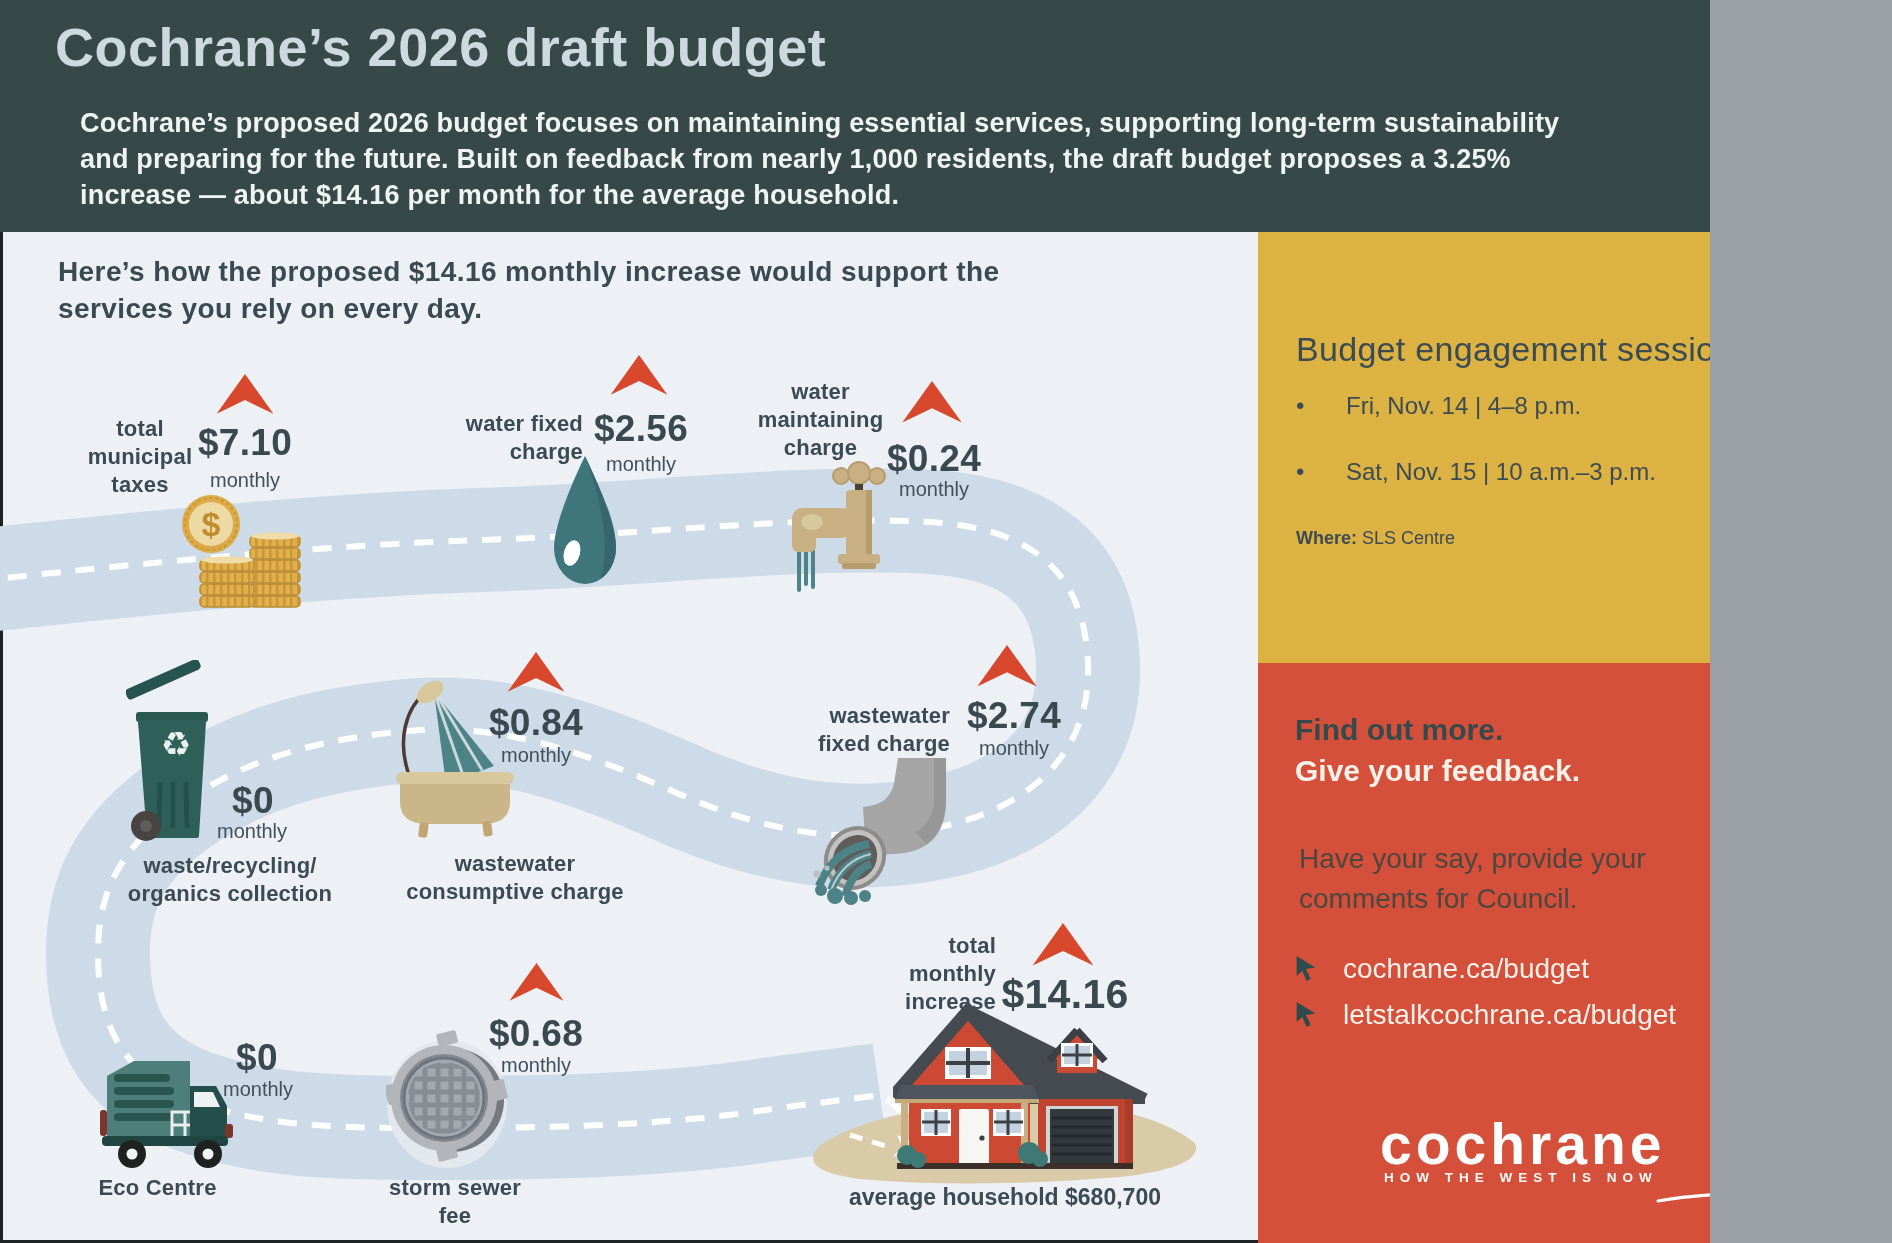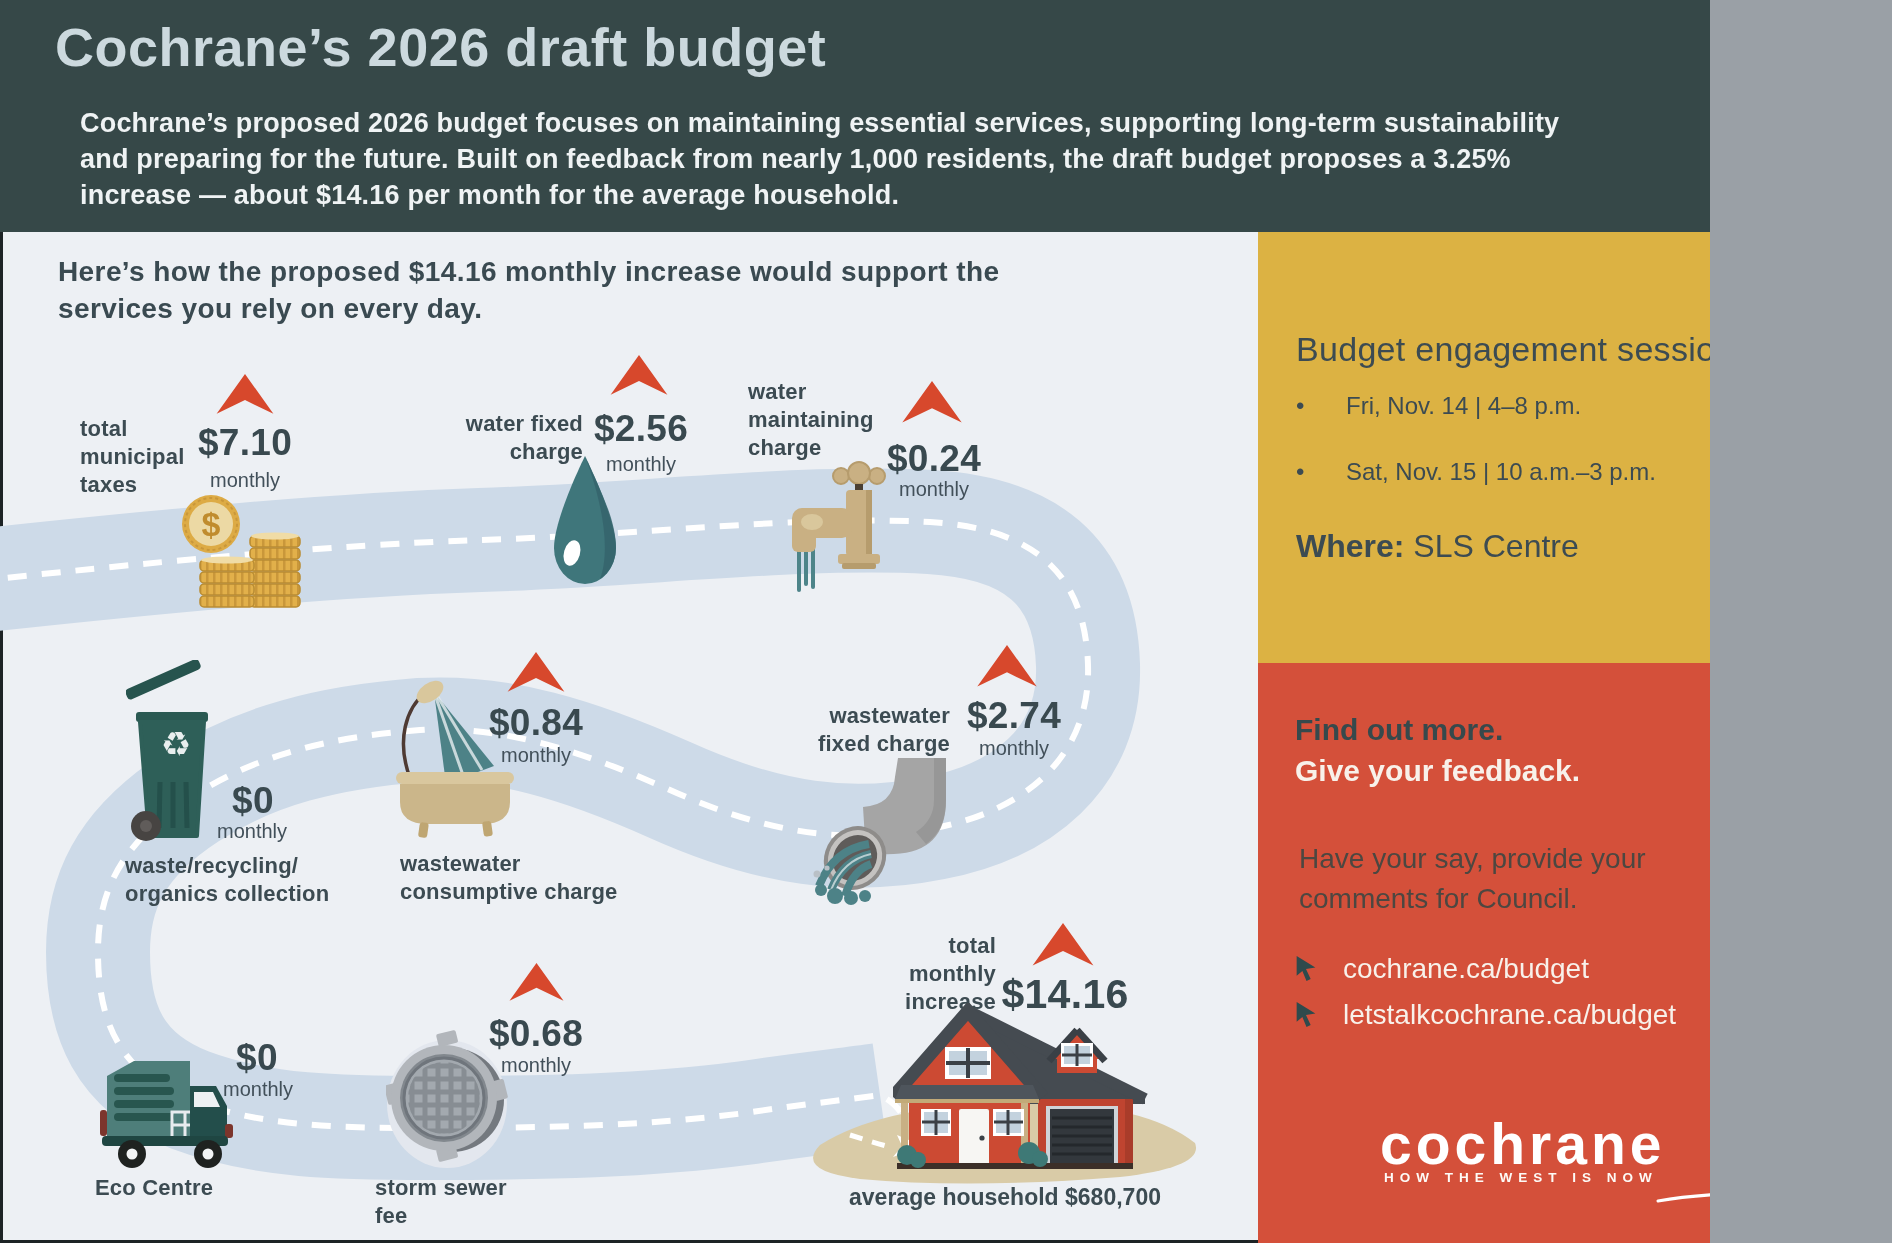--- a/index.html
+++ b/index.html
@@ -16,34 +16,34 @@
   .header p { margin:8px; position:absolute; left:72px; top:98px; width:1500px;
     font-size:27px; line-height:1.33; font-weight:700; color:#eff3f4; letter-spacing:.2px; }
   
   .main { left:0; top:232px; width:1258px; height:1011px; }
   .intro { left:58px; top:22px; width:1110px; font-size:28px; line-height:1.32;
     font-weight:700; color:#3a4a51; letter-spacing:.4px; }
   .it-lbl { position:absolute; font-size:22px; font-weight:600; color:#3c4b52;
     line-height:1.27; letter-spacing:.2px; }
   .it-lbl .b, .b { font-weight:800; }
   .w700 { font-weight:700;margin-left:20px; }
-  .ctr { } .rt { text-align:right; }
+  .ctr { text-align:center; } .rt { text-align:right; }
   .it-amt { position:absolute; font-size:37px; font-weight:800; color:#39494f;
     text-align:center; letter-spacing:.3px; }
   .it-per { position:absolute; font-size:20px; font-weight:400; color:#42505a; text-align:center; }
   .cap { position:absolute; font-size:23px; font-weight:800; color:#3c4b52; text-align:center; }
   .arrow { position:absolute; }
   .recycle { position:absolute; font-size:34px; color:#e9efef; text-align:center;
     font-family:"DejaVu Sans", sans-serif; }
   
   .sessions { left:1258px; top:232px; width:634px; height:431px; background:#dcb243; color:#3c4b52; }
   .sessions .hd { position:absolute; left:38px; top:98px; font-size:34px; font-weight:400; letter-spacing:.3px;text-align:right; }
   .s-row { position:absolute; left:38px; font-size:24px; }
   .s-row .dot { display:inline-block; width:50px; }
-  .s-where { position:absolute; left:38px; top:296px; font-size:32px; }
+  .s-where { position:absolute; left:38px; top:296px; font-size:18px; }
   .feedback { left:1258px; top:663px; width:634px; height:580px; background:#d4503a; }
   .fb1 { position:absolute; left:37px; top:50px; font-size:30px; font-weight:800; color:#36494c; }
   .fb2 { position:absolute; left:37px; top:91px; font-size:30px; font-weight:800; color:#f8f1ea; }
   .fbp { position:absolute; left:41px; top:176px; width:440px; font-size:28px; line-height:1.42; color:#4c4741; }
   .link-row { position:absolute; font-size:28px; color:#f8f1ea; }
   .link-row .txt { position:absolute; left:50px; top:-2px; white-space:nowrap; }
   .logo-word { position:absolute; left:122px; top:448px; font-size:57px; font-weight:600;
     color:#ffffff; letter-spacing:4px; }
   .logo-tag { position:absolute; left:126px; top:507px; font-size:13.5px; font-weight:800;
     color:#fdfaf6; letter-spacing:6px; }

